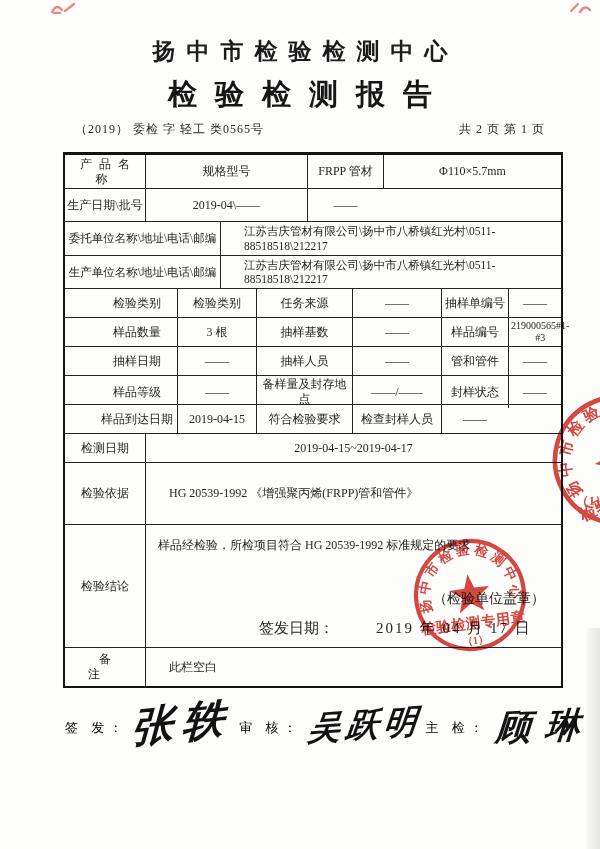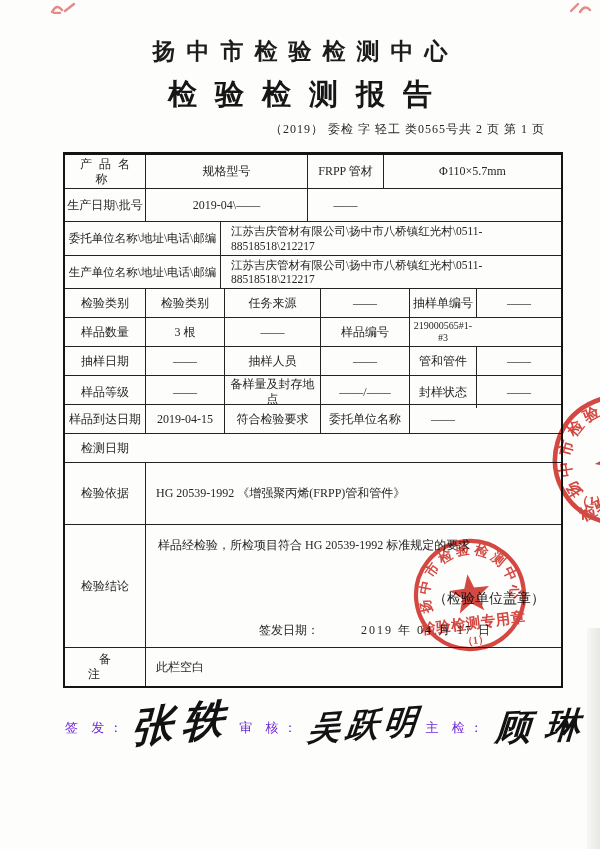--- a/index.html
+++ b/index.html
@@ -16,58 +16,58 @@
     text-align:center; font-size:23px; font-weight:bold;
     letter-spacing:11px; padding-left:11px; color:#1c1c1c;
   }
   .report-title {
     position:absolute; top:75px; left:0; right:0;
     text-align:center; font-size:29px; font-weight:bold;
     letter-spacing:18px; padding-left:18px; color:#161616;
   }
   .doc-line {
     position:absolute; top:121px; left:75px; right:55px;
-    display:flex; justify-content:flex-end;
+    display:flex; justify-content:space-between;
     font-size:12px; letter-spacing:1px;
   }
   
   .report-table {
     position:absolute; left:63px; top:152px; width:500px;
     border:2.2px solid #141414; border-top-width:3px;
     background:transparent;
   }
   .trow { display:grid; border-top:1.5px solid #232323; }
   .trow:first-child { border-top:none; }
   .r4c  { grid-template-columns:80px 162px 76px 1fr; }
   .r2c  { grid-template-columns:155px 1fr; }
-  .r6c  { grid-template-columns:80px 79px 96px 89px 67px 1fr; }
+  .r6c  { grid-template-columns:80px 79px 96px 89px 67px 1fr;padding-left:32px; }
   .rwide{ grid-template-columns:80px 1fr; }
   .cell {
     display:flex; align-items:center; justify-content:center;
     border-left:1.5px solid #232323; font-size:12px;
     text-align:center; line-height:1.25; padding:1px 2px;
   }
   .cell:first-child { border-left:none; }
-  .cell.left { justify-content:flex-start; text-align:left; padding-left:10px; }
+  .cell.left { justify-content:flex-start; text-align:left; padding-left:23px; }
   .cell.small { font-size:10px; }
   .addr { font-size:11.5px; }
   .sp1 { letter-spacing:7px; text-indent:7px; }
   .sp2 { letter-spacing:22px; text-indent:22px; }
   .concl-cell { position:relative; display:block; border-left:1.5px solid #232323; }
   .concl-text { position:absolute; top:13px; left:12px; right:8px; font-size:12px; text-align:left; }
   .seal-note  { position:absolute; right:16px; bottom:40px; font-size:14px;text-align:center; }
-  .issue-line { position:absolute; left:113px; right:10px; bottom:9px; font-size:12px; display:flex; }
+  .issue-line { position:absolute; left:113px; right:10px; bottom:9px; font-size:15px; display:flex; }
   .issue-line .gap { width:42px; }
   .issue-value { letter-spacing:2px; }
   
   .sign-row {
     position:absolute; left:65px; top:688px; width:500px; height:80px;
     display:flex; align-items:center;
   }
-  .sig-label { font-size:13px; letter-spacing:5px; white-space:nowrap; color:#6d28d9; }
+  .sig-label { font-size:13px; letter-spacing:5px; white-space:nowrap; color:#000000; }
   .sig-name  { font-style:italic; font-weight:600; color:#121212; white-space:nowrap; }
   .sig-1 { font-size:42px; letter-spacing:9px; transform:rotate(-6deg) skewX(-8deg); margin:0 6px 10px 4px; }
   .sig-2 { font-size:33px; letter-spacing:5px; transform:rotate(-4deg) skewX(-10deg); margin:0 4px 6px 6px; }
   .sig-3 { font-size:35px; letter-spacing:14px; transform:rotate(-2deg) skewX(-6deg); margin:0 0 4px 8px; }
   
   .seal { position:absolute; mix-blend-mode:multiply; opacity:.88; }
   .seal-main  { left:390px; top:510px; transform:rotate(-7deg); }
   .seal-right { left:518px; top:360px; transform:rotate(-28deg); }
   .seal circle { fill:none; stroke:#cf2f28; }
   .seal text, .seal textPath { fill:#cf2f28; font-family:"Liberation Serif","DejaVu Serif",serif; font-weight:bold; }
@@ -135,20 +135,21 @@
       <div class="cell">检验类别</div>
       <div class="cell">任务来源</div>
       <div class="cell">——</div>
       <div class="cell">抽样单编号</div>
       <div class="cell">——</div>
     </div>
 
     <div class="trow r6c" style="height:29px">
       <div class="cell">样品数量</div>
       <div class="cell">3 根</div>
+      <div class="cell">抽样基数</div>
       <div class="cell">——</div>
       <div class="cell">样品编号</div>
       <div class="cell small">219000565#1-#3</div>
     </div>
 
     <div class="trow r6c" style="height:29px">
       <div class="cell">抽样日期</div>
       <div class="cell">——</div>
       <div class="cell">抽样人员</div>
       <div class="cell">——</div>
@@ -162,26 +163,27 @@
       <div class="cell">备样量及封存地点</div>
       <div class="cell">——/——</div>
       <div class="cell">封样状态</div>
       <div class="cell">——</div>
     </div>
 
     <div class="trow r6c" style="height:29px">
       <div class="cell">样品到达日期</div>
       <div class="cell">2019-04-15</div>
       <div class="cell">符合检验要求</div>
-      <div class="cell">委托单位名称</div>
+      <div class="cell">检查封样人员</div>
       <div class="cell">——</div>
     </div>
 
     <div class="trow rwide" style="height:29px">
       <div class="cell">检测日期</div>
+      <div class="cell">2019-04-15~2019-04-17</div>
     </div>
 
     <div class="trow rwide" style="height:62px">
       <div class="cell">检验依据</div>
       <div class="cell left">HG 20539-1992 《增强聚丙烯(FRPP)管和管件》</div>
     </div>
 
     <div class="trow rwide" style="height:123px">
       <div class="cell">检验结论</div>
       <div class="cell concl-cell">

